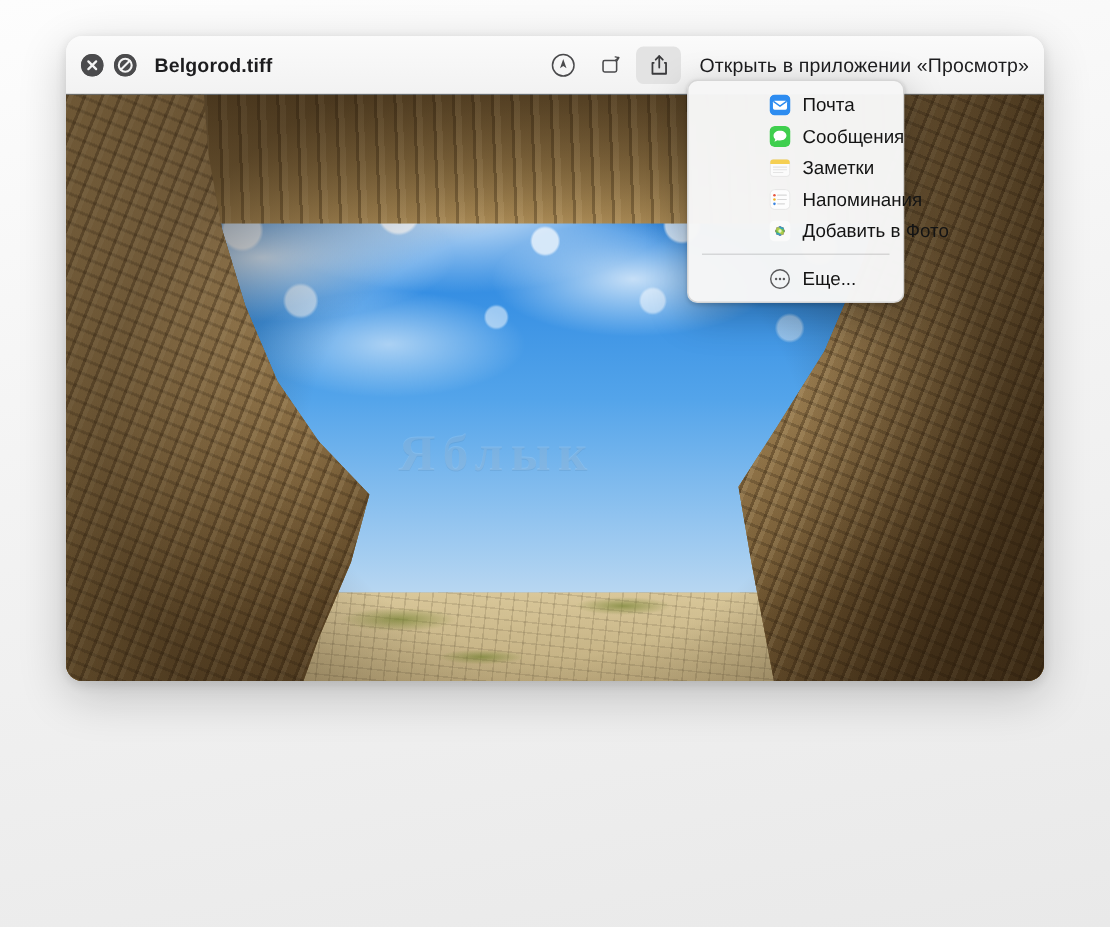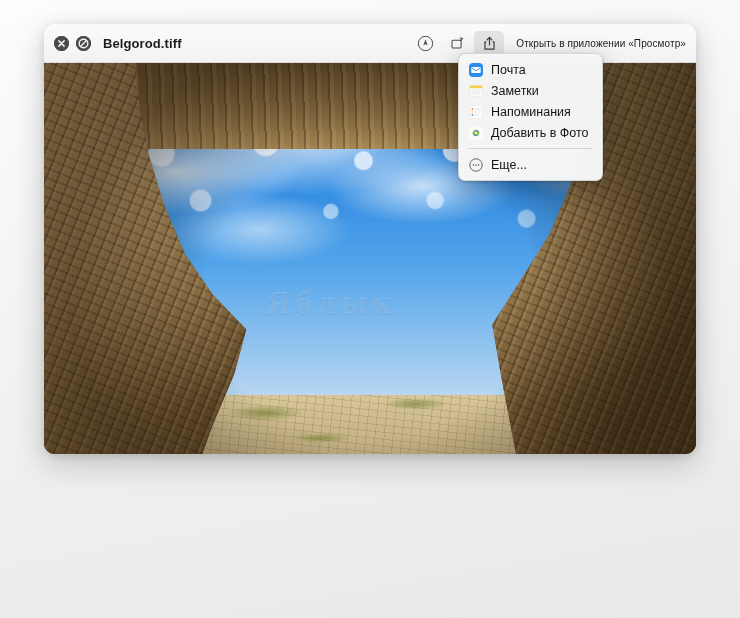--- a/index.html
+++ b/index.html
@@ -58,21 +58,21 @@
     position: absolute; right: 10px; top: 0; height: 39px;
     display: flex; align-items: center; gap: 2px;
   }
   .tb-icon {
     width: 30px; height: 25px; border-radius: 5px;
     display: flex; align-items: center; justify-content: center;
     color: #4a4a4c;
   }
   .tb-icon.active { background: #e3e3e3; }
   .tb-label {
-    font-size: 10px; color: #1d1d1f; margin-left: 10px;
+    font-size: 13px; color: #1d1d1f; margin-left: 10px;
     white-space: nowrap; letter-spacing: .1px;
   }
 
   
   .photo {
     position: relative;
     width: 100%;
     height: 503px;
     overflow: hidden;
     background: #2b1d12;
@@ -200,20 +200,21 @@
     padding: 5px 0 5px 0;
     z-index: 40;
   }
   .menu-item {
     display: flex; align-items: center; gap: 8px;
     height: 21px;
     padding: 0 20px 0 9px;
     font-size: 12.5px;
     color: #141414;
     white-space: nowrap;
+    margin-left: 44px;
   }
   .menu-item .mi-icon {
     width: 15px; height: 15px; flex: 0 0 15px;
     display: flex; align-items: center; justify-content: center;
   }
   .menu-sep {
     height: 1px; background: rgba(0,0,0,.12);
     margin: 5px 9px 5px 9px;
   }
   .ic-sq { width: 14px; height: 14px; border-radius: 3.5px; display:block; }
@@ -312,20 +313,29 @@
       <span class="mi-icon">
         <svg class="ic-sq" viewBox="0 0 14 14" aria-hidden="true">
           <rect x="0" y="0" width="14" height="14" rx="3.3" fill="#2d8cf0"></rect>
           <rect x="2.3" y="4.1" width="9.4" height="6" rx="1.1" fill="#ffffff"></rect>
           <path d="M2.6 4.6 L7 7.8 L11.4 4.6" fill="none" stroke="#2d8cf0" stroke-width="0.95" stroke-linejoin="round"></path>
         </svg>
       </span>
       <span>Почта</span>
     </div>
 
+    <div class="menu-item">
+      <span class="mi-icon">
+        <svg class="ic-sq" viewBox="0 0 14 14" aria-hidden="true">
+          <rect x="0" y="0" width="14" height="14" rx="3.3" fill="#3fcf4e"></rect>
+          <path d="M7 3.1c2.6 0 4.3 1.4 4.3 3.3 0 1.9-1.7 3.3-4.3 3.3-.6 0-1.2-.08-1.7-.23l-2 1 .55-1.6C3.2 8.3 2.7 7.5 2.7 6.4 2.7 4.5 4.4 3.1 7 3.1z" fill="#ffffff"></path>
+        </svg>
+      </span>
+      <span>Сообщения</span>
+    </div>
 
 
     <div class="menu-item">
       <span class="mi-icon">
         <svg class="ic-sq" viewBox="0 0 14 14" aria-hidden="true">
           <rect x="0.5" y="1.4" width="13" height="11.2" rx="2" fill="#fbfbfb" stroke="#e0e0e0" stroke-width="0.5"></rect>
           <path d="M0.5 3.4 a2 2 0 0 1 2-2 h9 a2 2 0 0 1 2 2 v0.9 H0.5 Z" fill="#f5cf52"></path>
           <path d="M2.3 6.4 H11.7 M2.3 8.2 H11.7 M2.3 10 H9.2" stroke="#e4e4e4" stroke-width="0.7"></path>
         </svg>
       </span>

